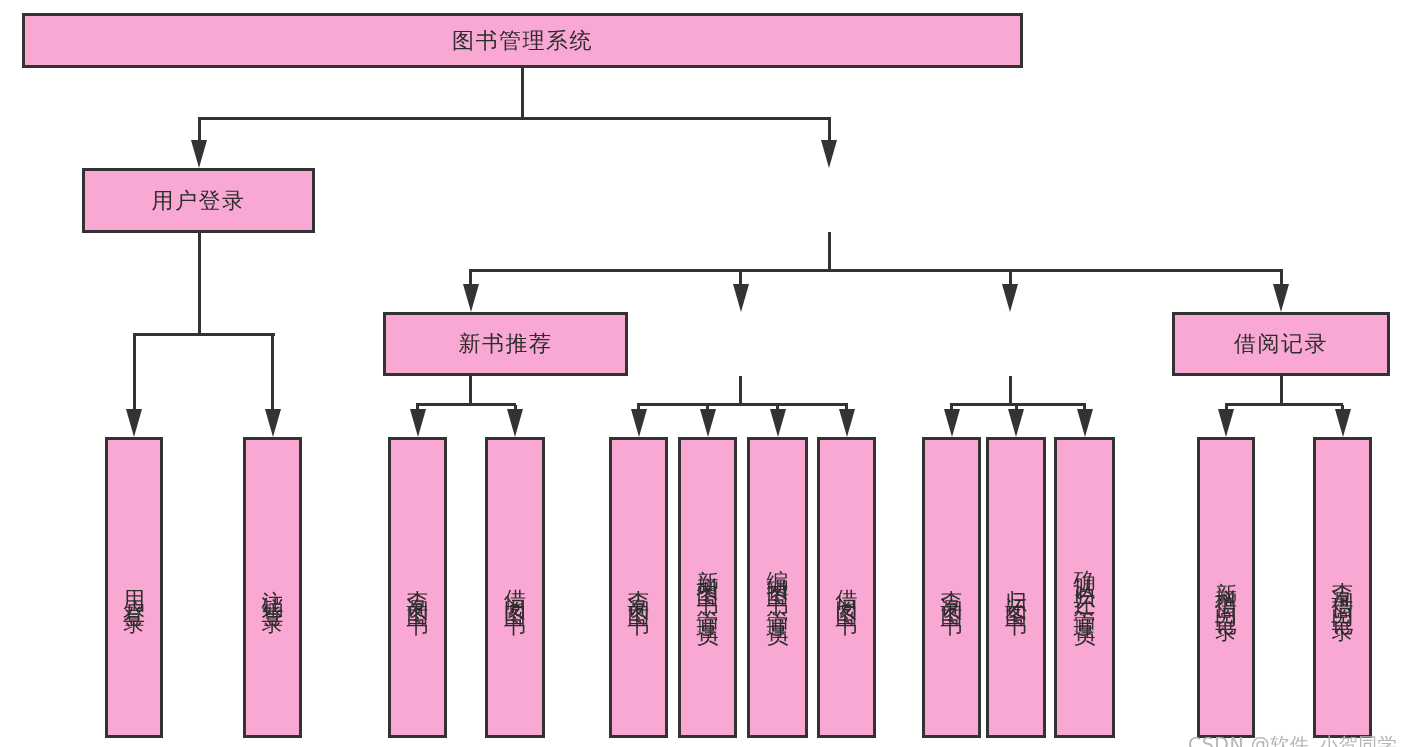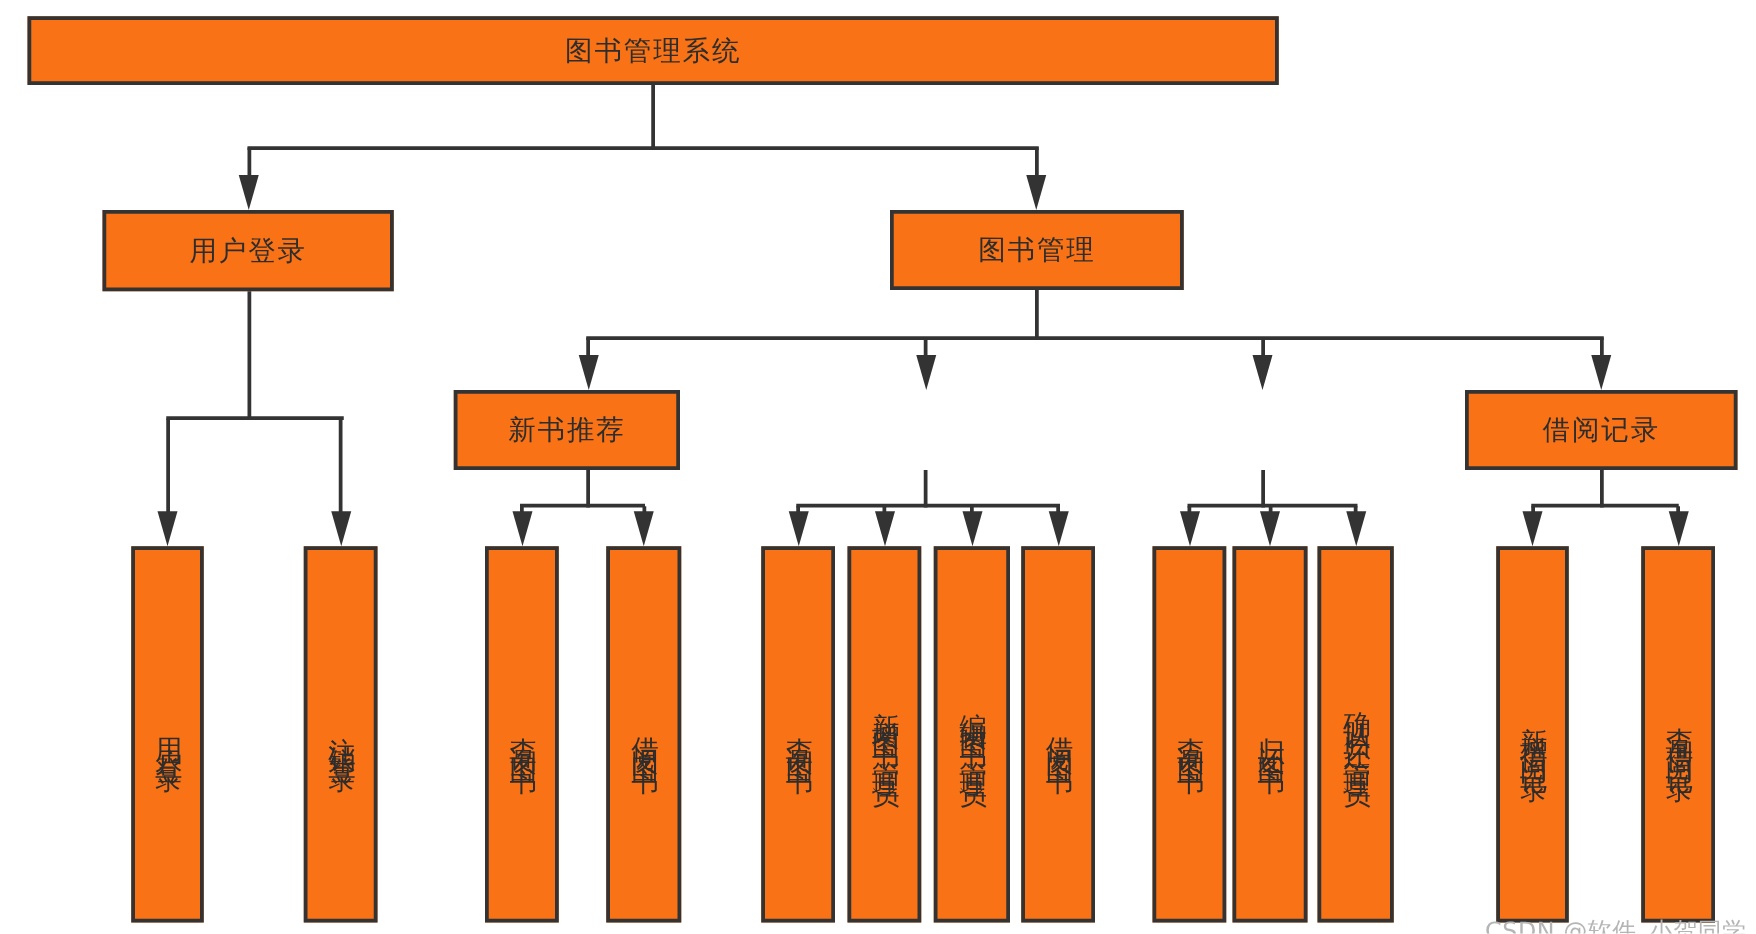--- a/index.html
+++ b/index.html
@@ -13,21 +13,21 @@
     width: 1405px;
     height: 747px;
     background: #ffffff;
     overflow: hidden;
     color: #2d2d2d;
   }
   .box {
     position: absolute;
     box-sizing: border-box;
     border: 3px solid #333333;
-    background: #f97316;
+    background: #f9a8d4;
     display: flex;
     align-items: center;
     justify-content: center;
   }
   .box.h .label {
     font-size: 22px;
     letter-spacing: 1.5px;
     color: #2d2d2d;
     white-space: nowrap;
   }
@@ -81,43 +81,40 @@
   <div class="vline" style="left:521px; top:68px; height:50px;"></div>
   <div class="hline" style="left:198px; top:117px; width:633px;"></div>
   <div class="vline" style="left:197.5px; top:118px; height:26px;"></div>
   <div class="arrow" style="left:191px; top:140px;"></div>
   <div class="vline" style="left:827.5px; top:118px; height:26px;"></div>
   <div class="arrow" style="left:821px; top:140px;"></div>
 
   <div class="box h" style="left:82px; top:168px; width:233px; height:65px;">
     <span class="label">用户登录</span>
   </div>
-  <div class="box h" style="left:712px; top:168px; width:235px; height:64px;">
-    <span class="label">图书管理</span>
-  </div>
 
   <div class="vline" style="left:197.5px; top:233px; height:103px;"></div>
   <div class="hline" style="left:132.5px; top:333px; width:142px;"></div>
   <div class="vline" style="left:132.5px; top:335px; height:78px;"></div>
   <div class="arrow" style="left:126px; top:409px;"></div>
   <div class="vline" style="left:271px; top:335px; height:78px;"></div>
   <div class="arrow" style="left:264.5px; top:409px;"></div>
 
   <div class="vline" style="left:827.5px; top:232px; height:40px;"></div>
   <div class="hline" style="left:469px; top:269px; width:814px;"></div>
   <div class="vline" style="left:469px; top:270px; height:18px;"></div>
   <div class="arrow" style="left:462.5px; top:284px;"></div>
   <div class="vline" style="left:739px; top:270px; height:18px;"></div>
   <div class="arrow" style="left:732.5px; top:284px;"></div>
   <div class="vline" style="left:1008.5px; top:270px; height:18px;"></div>
   <div class="arrow" style="left:1002px; top:284px;"></div>
   <div class="vline" style="left:1279.5px; top:270px; height:18px;"></div>
   <div class="arrow" style="left:1273px; top:284px;"></div>
 
-  <div class="box h" style="left:363px; top:312px; width:181px; height:64px;">
+  <div class="box h" style="left:383px; top:312px; width:245px; height:64px;">
     <span class="label">新书推荐</span>
   </div>
   <div class="box h" style="left:1172px; top:312px; width:218px; height:64px;">
     <span class="label">借阅记录</span>
   </div>
 
   <div class="vline" style="left:469px; top:376px; height:30px;"></div>
   <div class="hline" style="left:416px; top:403px; width:100px;"></div>
   <div class="vline" style="left:416px; top:405px; height:8px;"></div>
   <div class="arrow" style="left:409.5px; top:409px;"></div>

